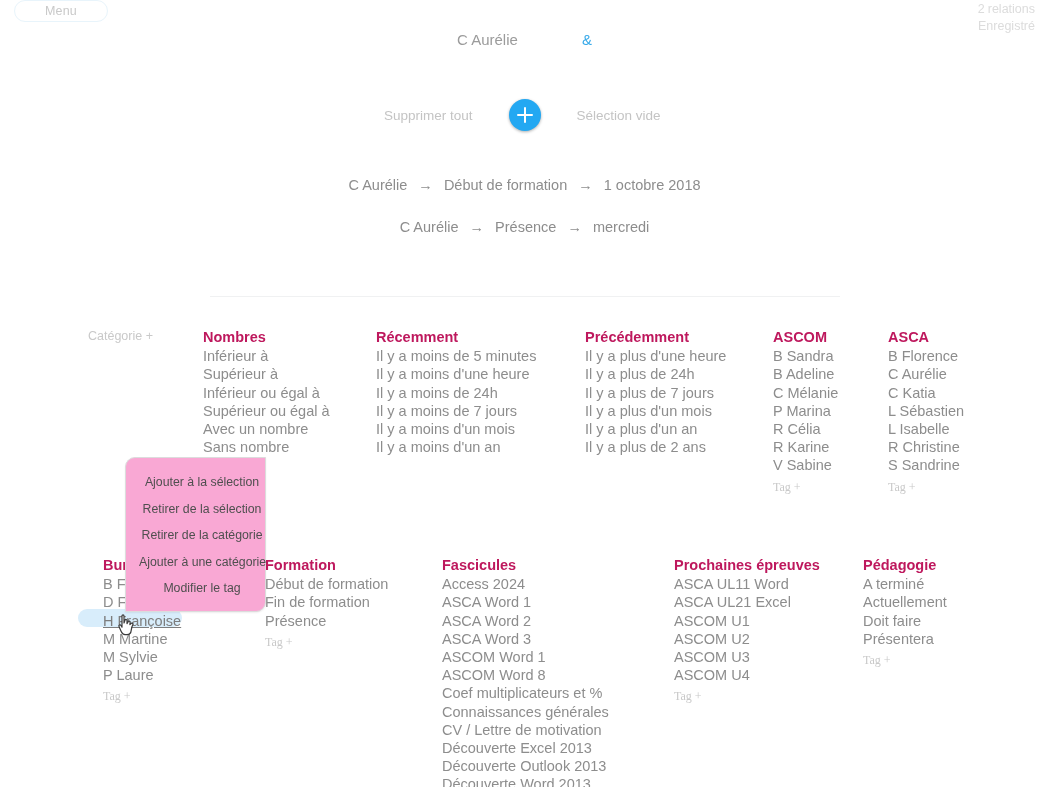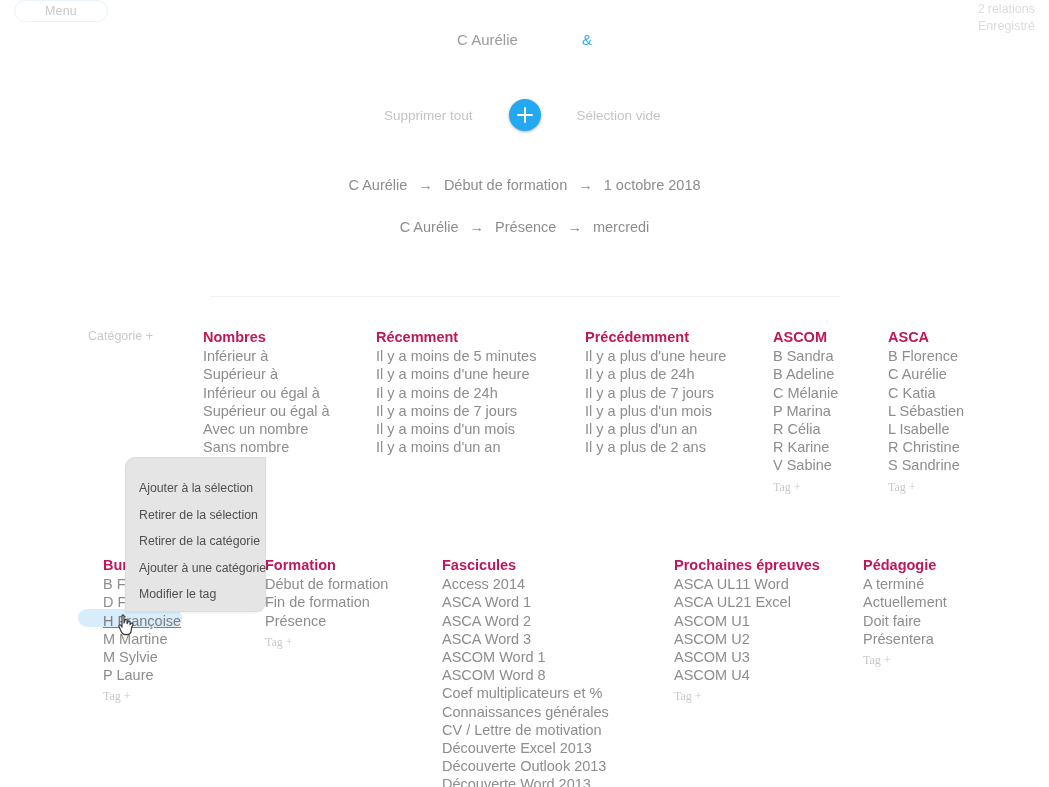--- a/index.html
+++ b/index.html
@@ -103,26 +103,27 @@
     position: absolute; left: 78px; top: 609px;
     width: 104px; height: 18px; border-radius: 9px;
     background: #d8edfb;
   }
   .item.selected { text-decoration: underline; color:#7d7d7d; }
 
   
   .ctx-menu {
     position: absolute; left: 125px; top: 457px;
     width: 141px; height: 155px;
-    background: #e5e5e5;
+    background: #f9a8d4;
     border: 1px solid #dcdcdc;
     border-top-left-radius: 10px;
     border-bottom-right-radius: 10px;
     box-shadow: 0 1px 2px rgba(0,0,0,.07);
-    padding-top: 17px;
+    padding-top: 11px;
+    text-align: center;
   }
   .ctx-menu .mi {
     color: #4f4f4f; font-size: 12.3px;
     padding: 0 0 0 13px; height: 26.6px; line-height: 26.6px;
     white-space: nowrap;
   }
 
   
   .cursor { position: absolute; left: 116px; top: 614px; width: 22px; height: 26px; }
 </style>
@@ -235,21 +236,21 @@
     </div>
   <div class="col" id="col-formation">
       <div class="hdr">Formation</div>
       <div class="item">Début de formation</div>
       <div class="item">Fin de formation</div>
       <div class="item">Présence</div>
       <div class="tag-add">Tag +</div>
     </div>
   <div class="col" id="col-fascicules">
       <div class="hdr">Fascicules</div>
-      <div class="item">Access 2014</div>
+      <div class="item">Access 2024</div>
       <div class="item">ASCA Word 1</div>
       <div class="item">ASCA Word 2</div>
       <div class="item">ASCA Word 3</div>
       <div class="item">ASCOM Word 1</div>
       <div class="item">ASCOM Word 8</div>
       <div class="item">Coef multiplicateurs et %</div>
       <div class="item">Connaissances générales</div>
       <div class="item">CV / Lettre de motivation</div>
       <div class="item">Découverte Excel 2013</div>
       <div class="item">Découverte Outlook 2013</div>

